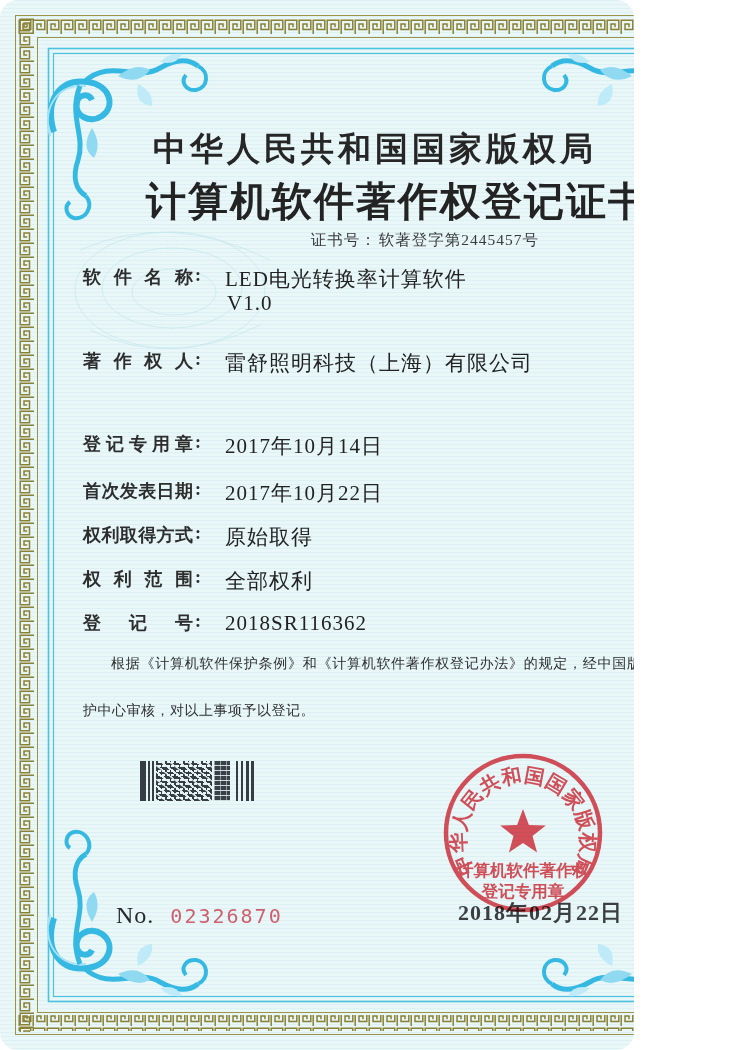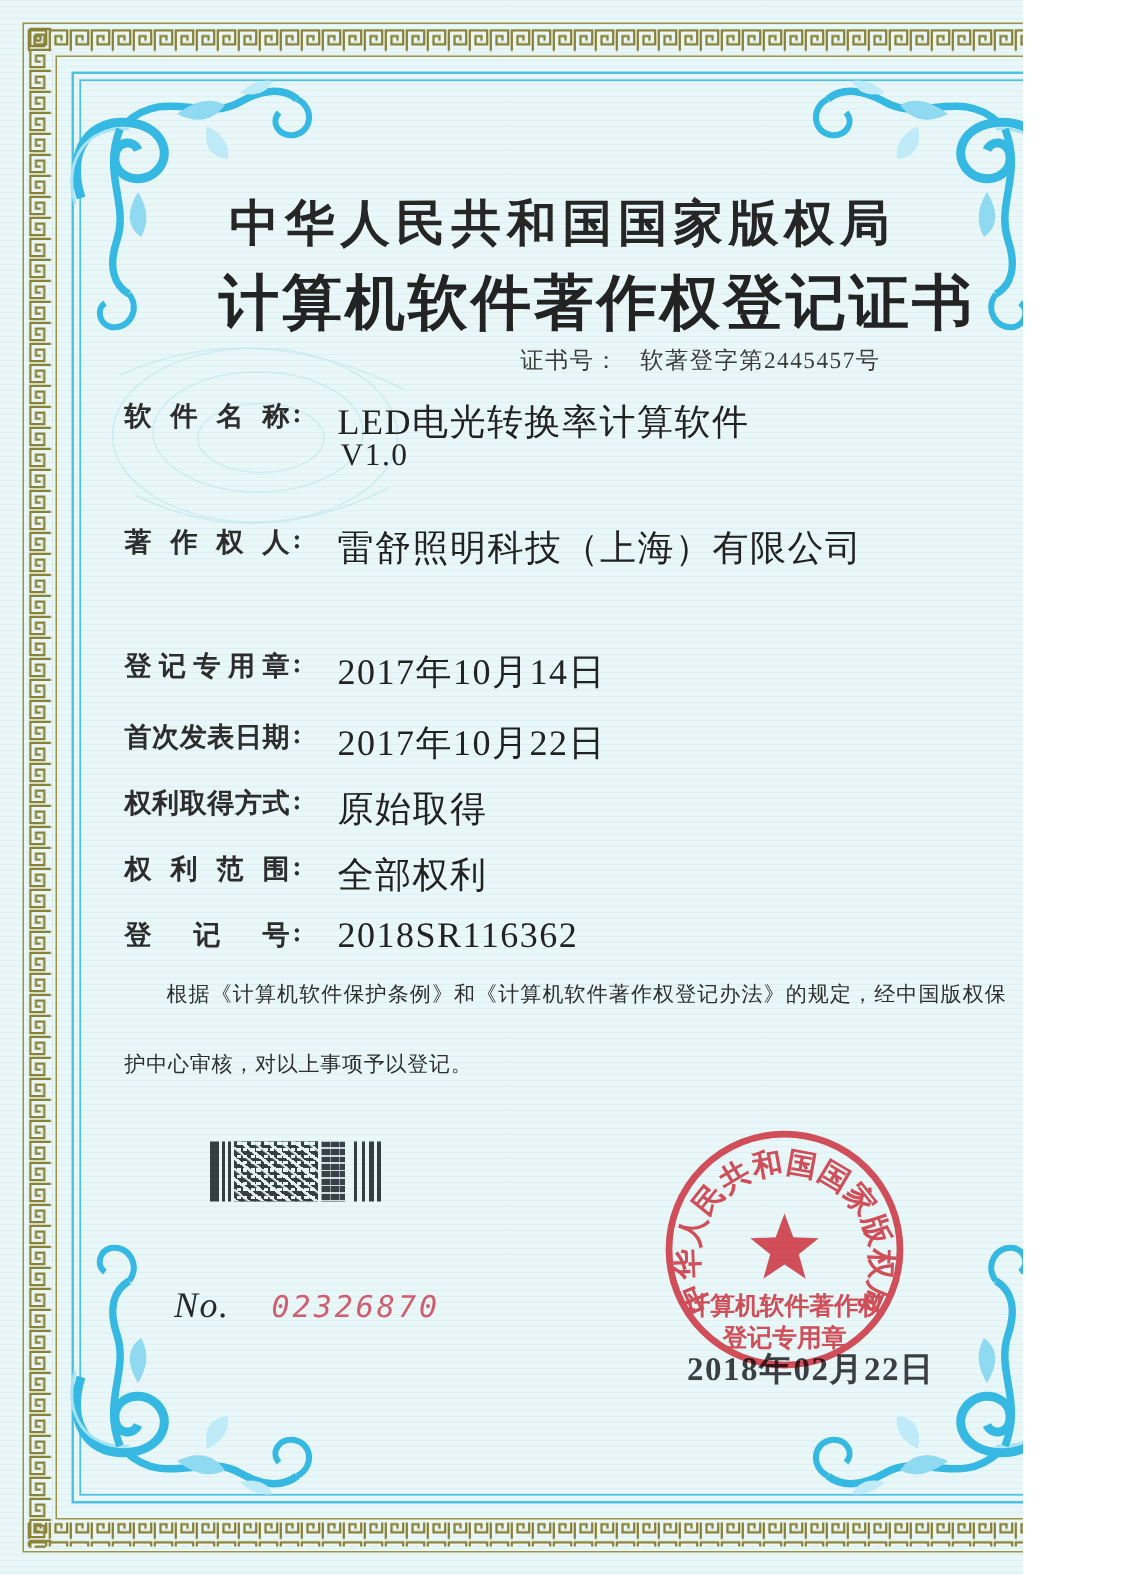--- a/index.html
+++ b/index.html
@@ -1,45 +1,46 @@
 <!DOCTYPE html>
 <html><head>
 <meta charset="utf-8">
 <style>
   html,body{margin:0;padding:0;}
   .page{
     position:relative;
-    width:682px;height:1050px;
+    width:634px;height:1050px;
     background-color:#e9f7f8;
     background-image:repeating-linear-gradient(180deg, rgba(140,200,215,.13) 0 1px, rgba(255,255,255,0) 1px 4px);
     overflow:hidden;
     font-family:"Liberation Serif","DejaVu Serif",serif;
     color:#2b2b2b;
+    border-radius:18px;
   }
   .layer{position:absolute;left:0;top:0;}
   
   .authority{
     position:absolute;left:0;top:127px;width:750px;
     text-align:center;font-size:33px;font-weight:bold;letter-spacing:4px;color:#262626;
   }
   .cert-title{
     position:absolute;left:0;top:174px;width:750px;
     text-align:center;font-size:40px;font-weight:bold;letter-spacing:2px;color:#232323;padding-left:23px;
   }
   .certno-row{
     position:absolute;top:230px;right:95px;
-    display:flex;gap:14px;font-size:15.5px;color:#3a3a3a;letter-spacing:1px;
+    display:flex;gap:2px;font-size:15.5px;color:#3a3a3a;letter-spacing:1px;
   }
   .frow{position:absolute;left:83px;display:flex;align-items:flex-start;}
   .flabel{
     display:inline-block;width:110px;font-size:18px;font-weight:600;color:#2d2d2d;
     text-align:justify;text-align-last:justify;white-space:nowrap;overflow:visible;
   }
   .fcolon{font-size:18px;font-weight:600;margin-left:2px;color:#2d2d2d;}
-  .fvalue{font-size:24px;margin-left:24px;letter-spacing:1px;color:#222;white-space:nowrap;}
+  .fvalue{font-size:21px;margin-left:24px;letter-spacing:1px;color:#222;white-space:nowrap;}
   .fvalue2{position:absolute;left:227px;top:291px;font-size:21px;letter-spacing:1px;color:#222;}
   .statement{
     position:absolute;left:83px;top:640px;width:588px;
     font-size:14px;line-height:47px;text-indent:2em;text-align:justify;color:#2e2e2e;letter-spacing:.5px;
   }
   
   .barcode{
     position:absolute;left:140px;top:761px;width:114px;height:40px;
     display:flex;opacity:.9;
   }
@@ -49,21 +50,21 @@
     background-image:
       repeating-linear-gradient(38deg, rgba(233,246,248,.95) 0 2px, rgba(233,246,248,0) 2px 5px, rgba(233,246,248,.9) 6px 7px, rgba(233,246,248,0) 7px 11px),
       repeating-linear-gradient(0deg,#232a31 0 2px, rgba(0,0,0,0) 2px 4px, #232a31 4px 7px, rgba(0,0,0,0) 7px 9px),
       repeating-linear-gradient(90deg,#232a31 0 2px, rgba(0,0,0,0) 2px 5px, #232a31 5px 6px, rgba(0,0,0,0) 6px 9px);
   }
   .bc-heavy{width:16px;margin-left:2px;background-color:#262d34;
     background-image:repeating-linear-gradient(0deg, rgba(233,246,248,.85) 0 1px, rgba(0,0,0,0) 1px 5px),
                      repeating-linear-gradient(90deg, rgba(233,246,248,.5) 0 1px, rgba(0,0,0,0) 1px 6px);}
   .bc-stop{width:18px;margin-left:6px;background:linear-gradient(90deg,#232a31 0 2px,rgba(0,0,0,0) 2px 5px,#232a31 5px 7px,rgba(0,0,0,0) 7px 10px,#232a31 10px 13px,rgba(0,0,0,0) 13px 15px,#232a31 15px 18px);}
   
-  .serial-row{position:absolute;left:116px;top:858px;display:flex;align-items:baseline;gap:28px;font-style:italic;}
+  .serial-row{position:absolute;left:116px;top:902px;display:flex;align-items:baseline;gap:16px;}
   .serial-label{font-size:24px;color:#26292c;letter-spacing:1px;}
   .serial-number{font-family:"DejaVu Sans Mono",monospace;font-size:20px;letter-spacing:2px;color:#cf5f6e;}
   .issue-date{
     position:absolute;left:458px;top:898px;
     font-size:22px;font-weight:bold;letter-spacing:1px;color:#3b3f42;
   }
   
   .seal{position:absolute;left:438px;top:753px;mix-blend-mode:multiply;opacity:.93;}
   .seal text{fill:#e4434e;font-family:"Liberation Serif","DejaVu Serif",serif;font-weight:bold;}
   .seal .arc text{font-size:20px;text-anchor:middle;}

